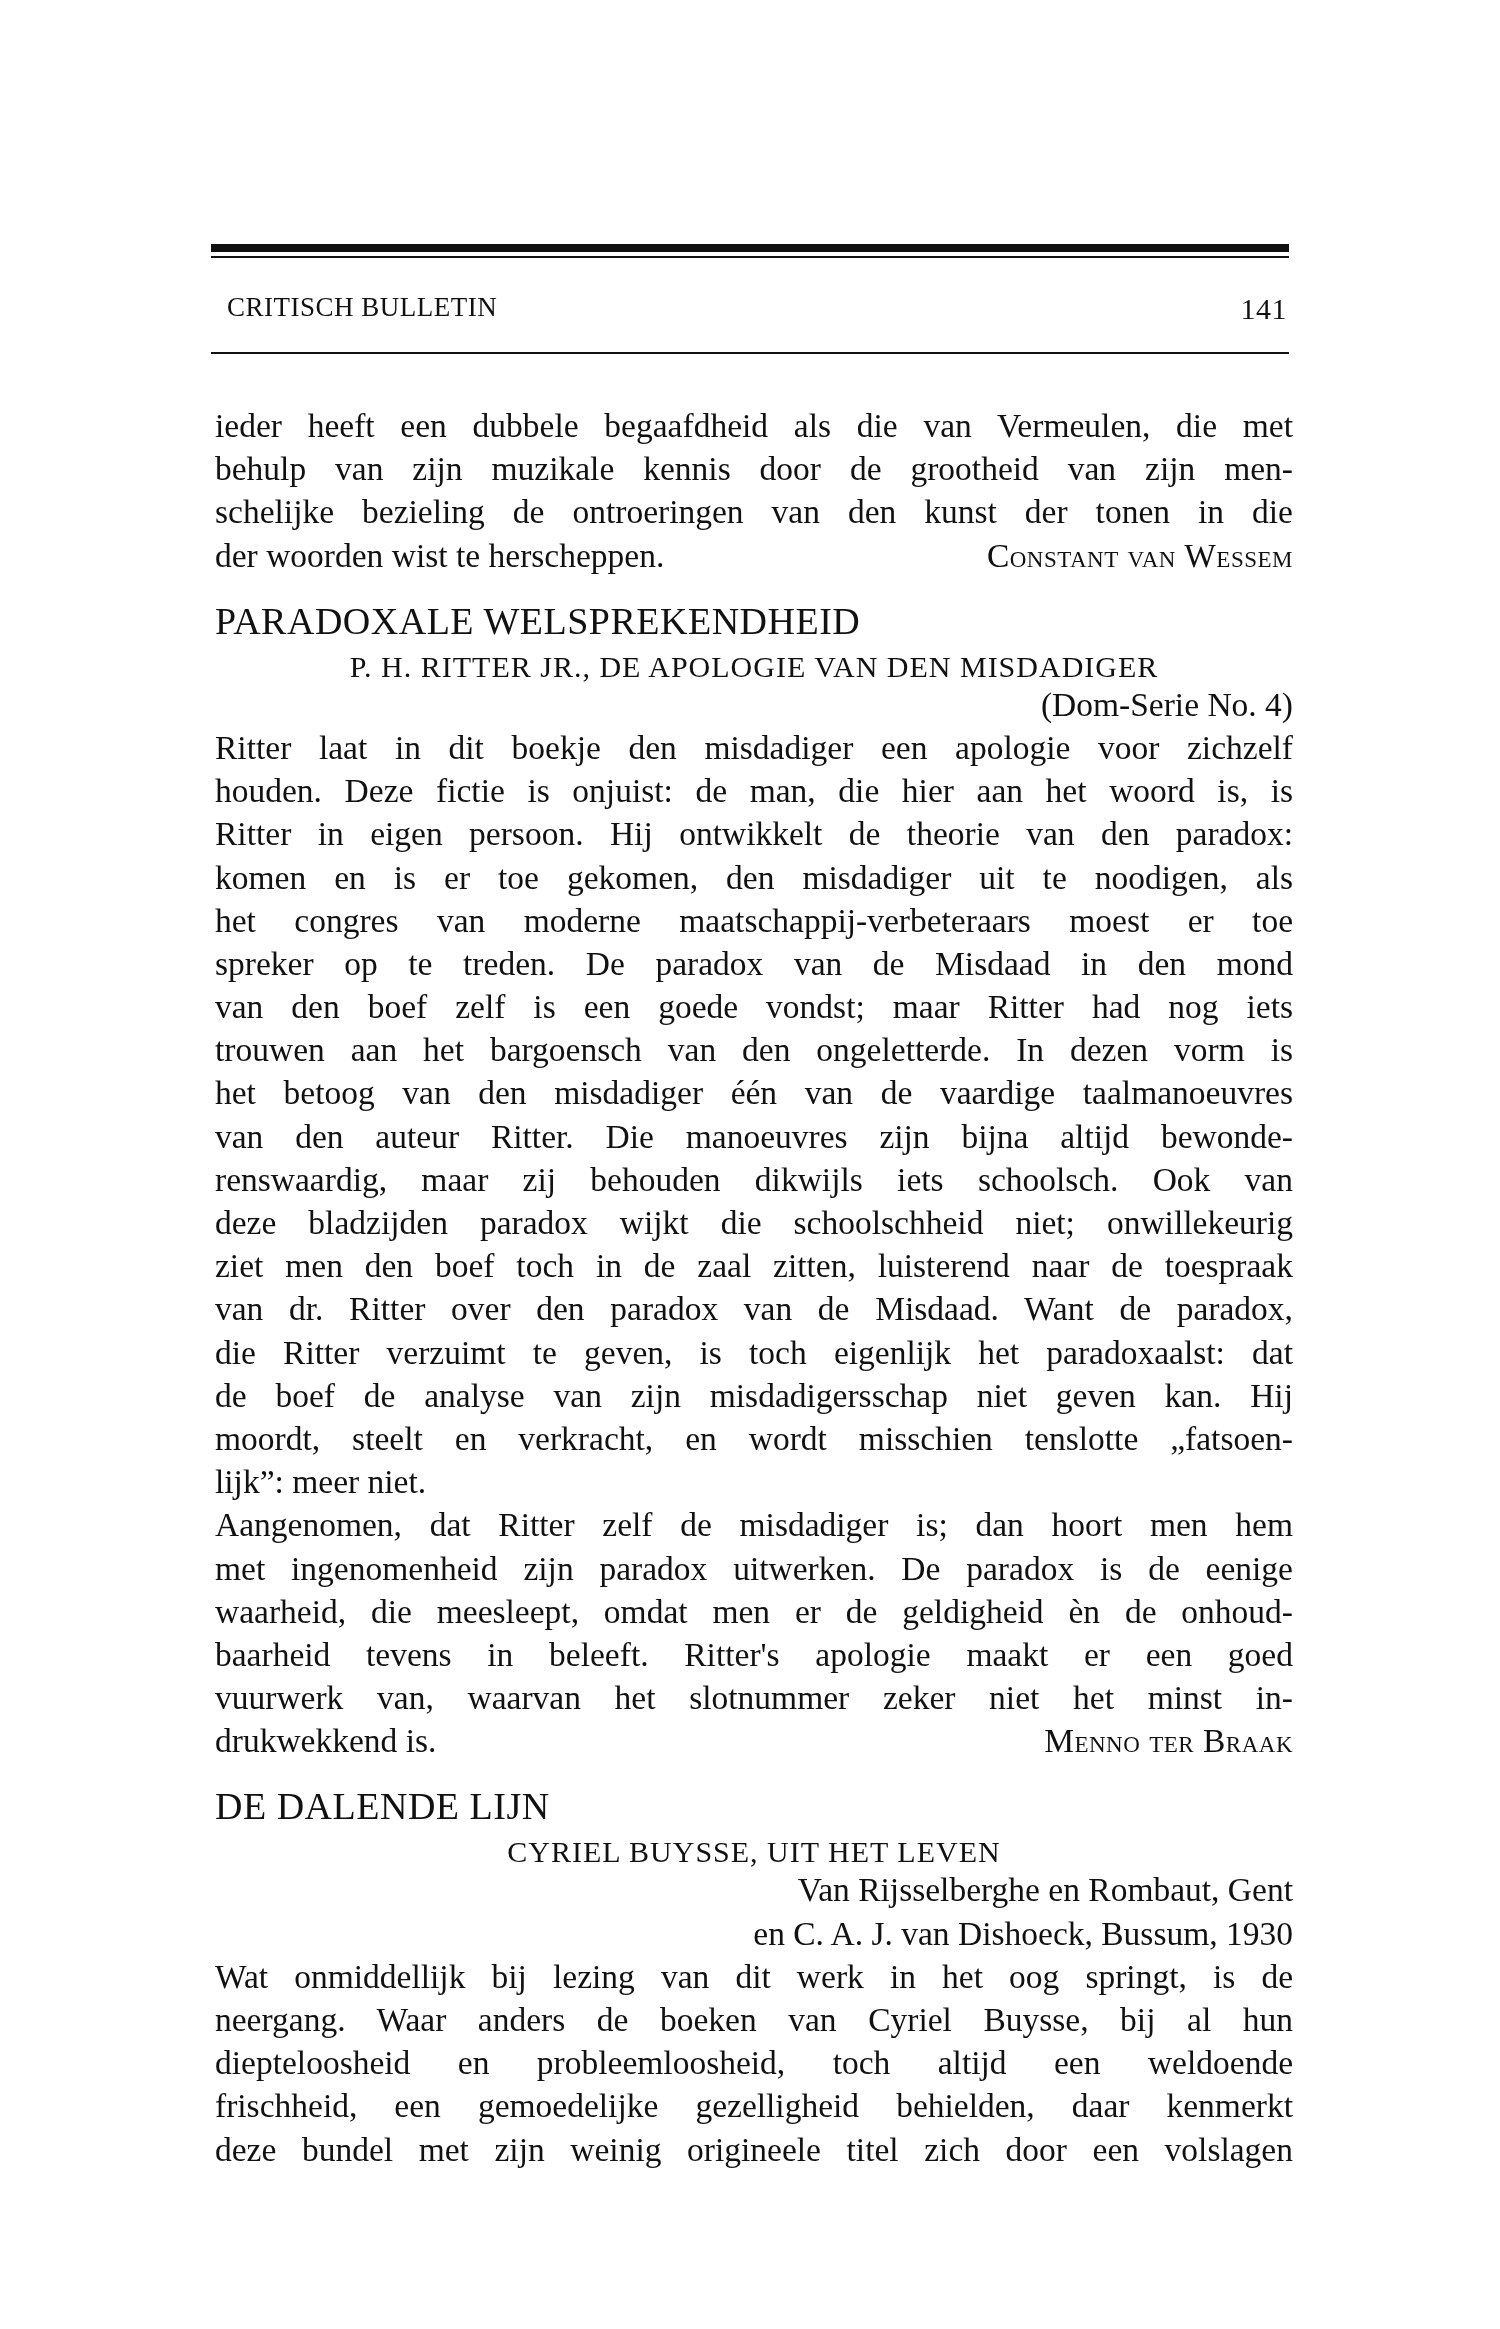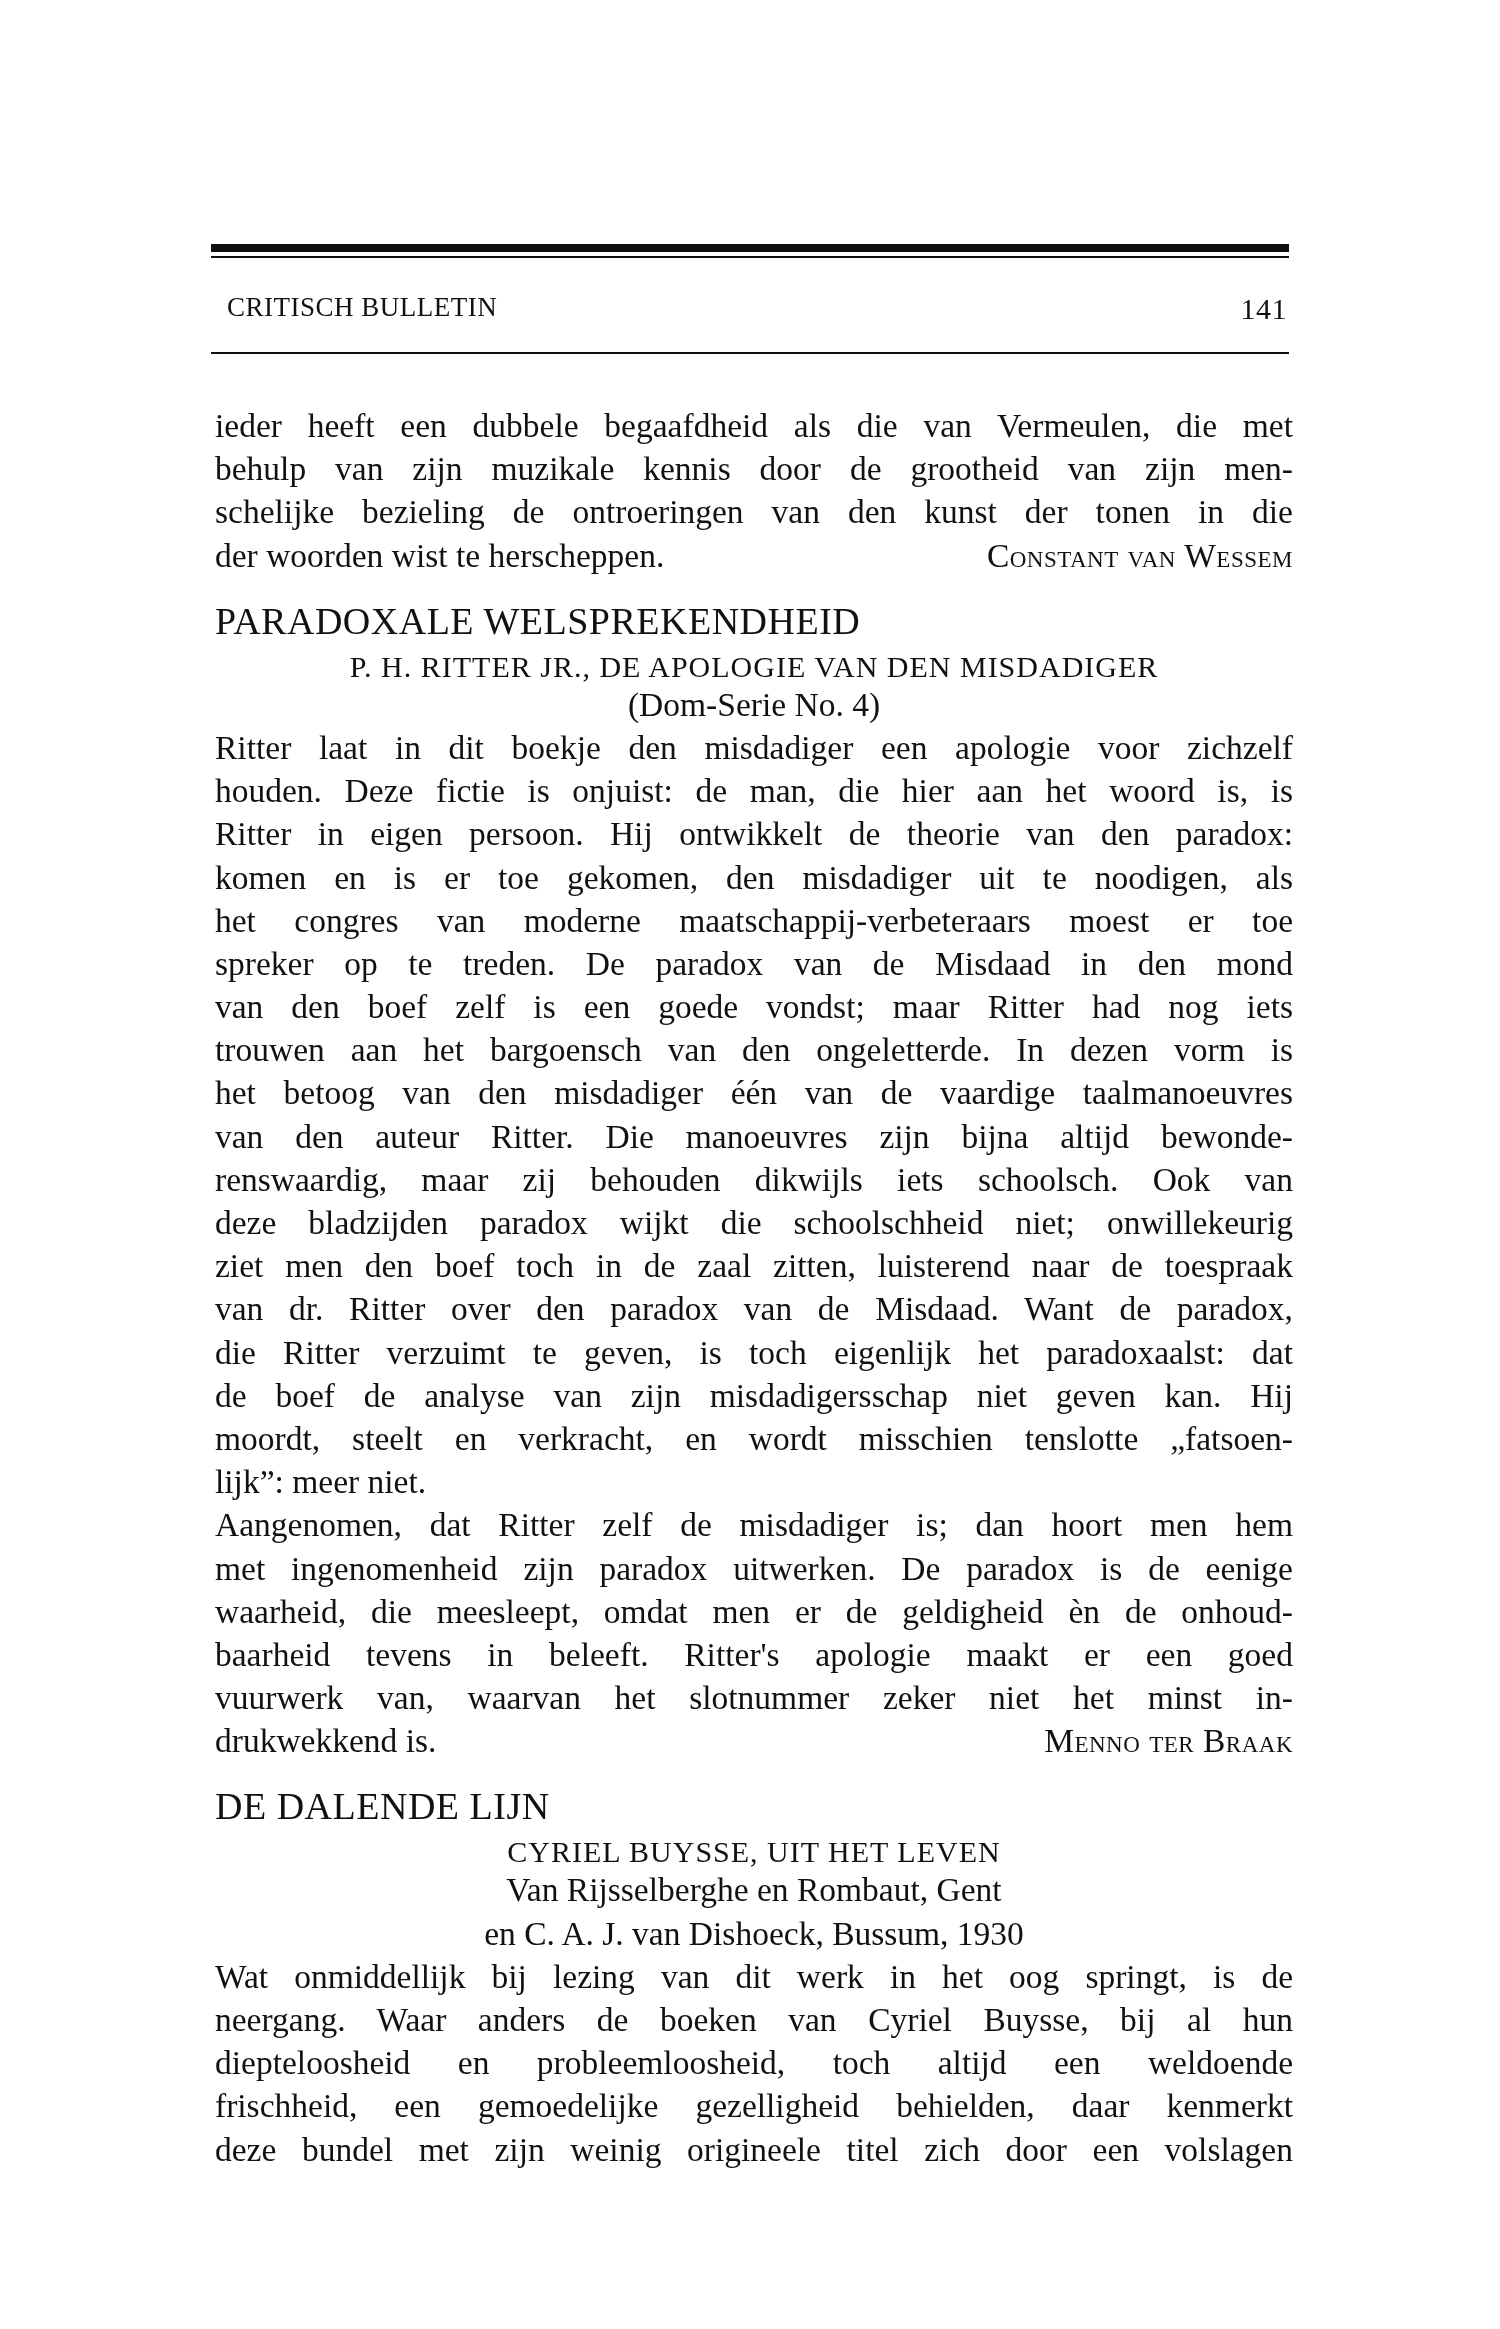--- a/index.html
+++ b/index.html
@@ -14,21 +14,21 @@
   .page-number { position: absolute; right: 2px; font-size: 30px; }
   .rule-thin2 { position: absolute; top: 352px; left: 0; width: 1078px; height: 2px; background: #111; }
 
   .body { position: absolute; top: 368px; left: 4px; width: 1078px; font-size: 33.5px; line-height: 43.2px; margin-top: 36px; }
   .line { display: block; white-space: nowrap; text-align: justify; text-align-last: justify; height: 43.2px; }
   .line.last { text-align-last: left; }
   .sig-line { display: flex; justify-content: space-between; height: 43.2px; }
   .sig { font-variant: small-caps; letter-spacing: 0.5px; }
   .heading { font-size: 38px; line-height: 60px; margin-top: 14px; letter-spacing: 0.5px; }
   .review-meta { text-align: center; font-size: 30px; font-variant: small-caps; text-transform: uppercase; line-height: 32px; letter-spacing: 1px; }
-  .review-pub { text-align: center; line-height: 43.2px; }
+  .review-pub { text-align: right; line-height: 43.2px; }
 </style>
 </head>
 <body>
 
 <div class="page">
   <div class="rule-thick"></div>
   <div class="rule-thin1"></div>
   <div class="running-head">
     <span class="running-title">CRITISCH BULLETIN</span>
     <span class="page-number">141</span>

